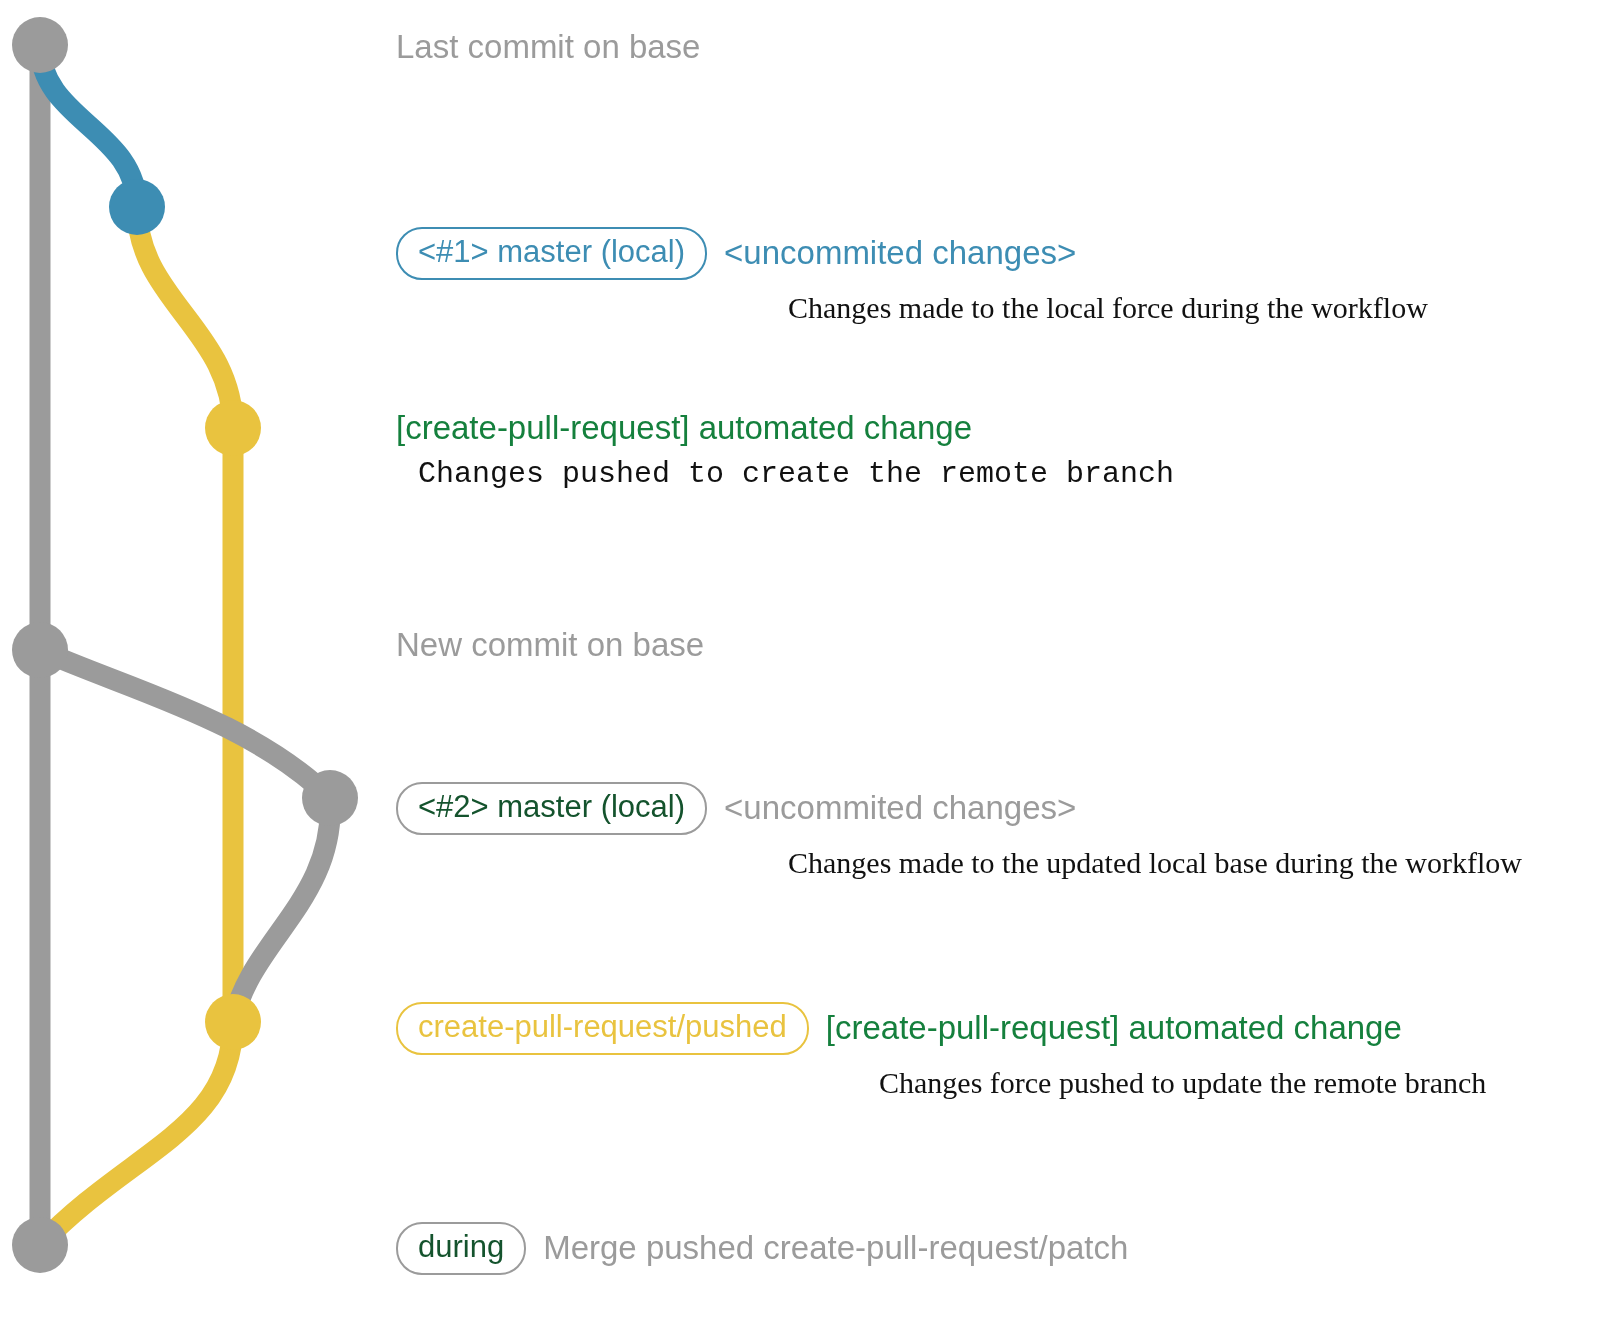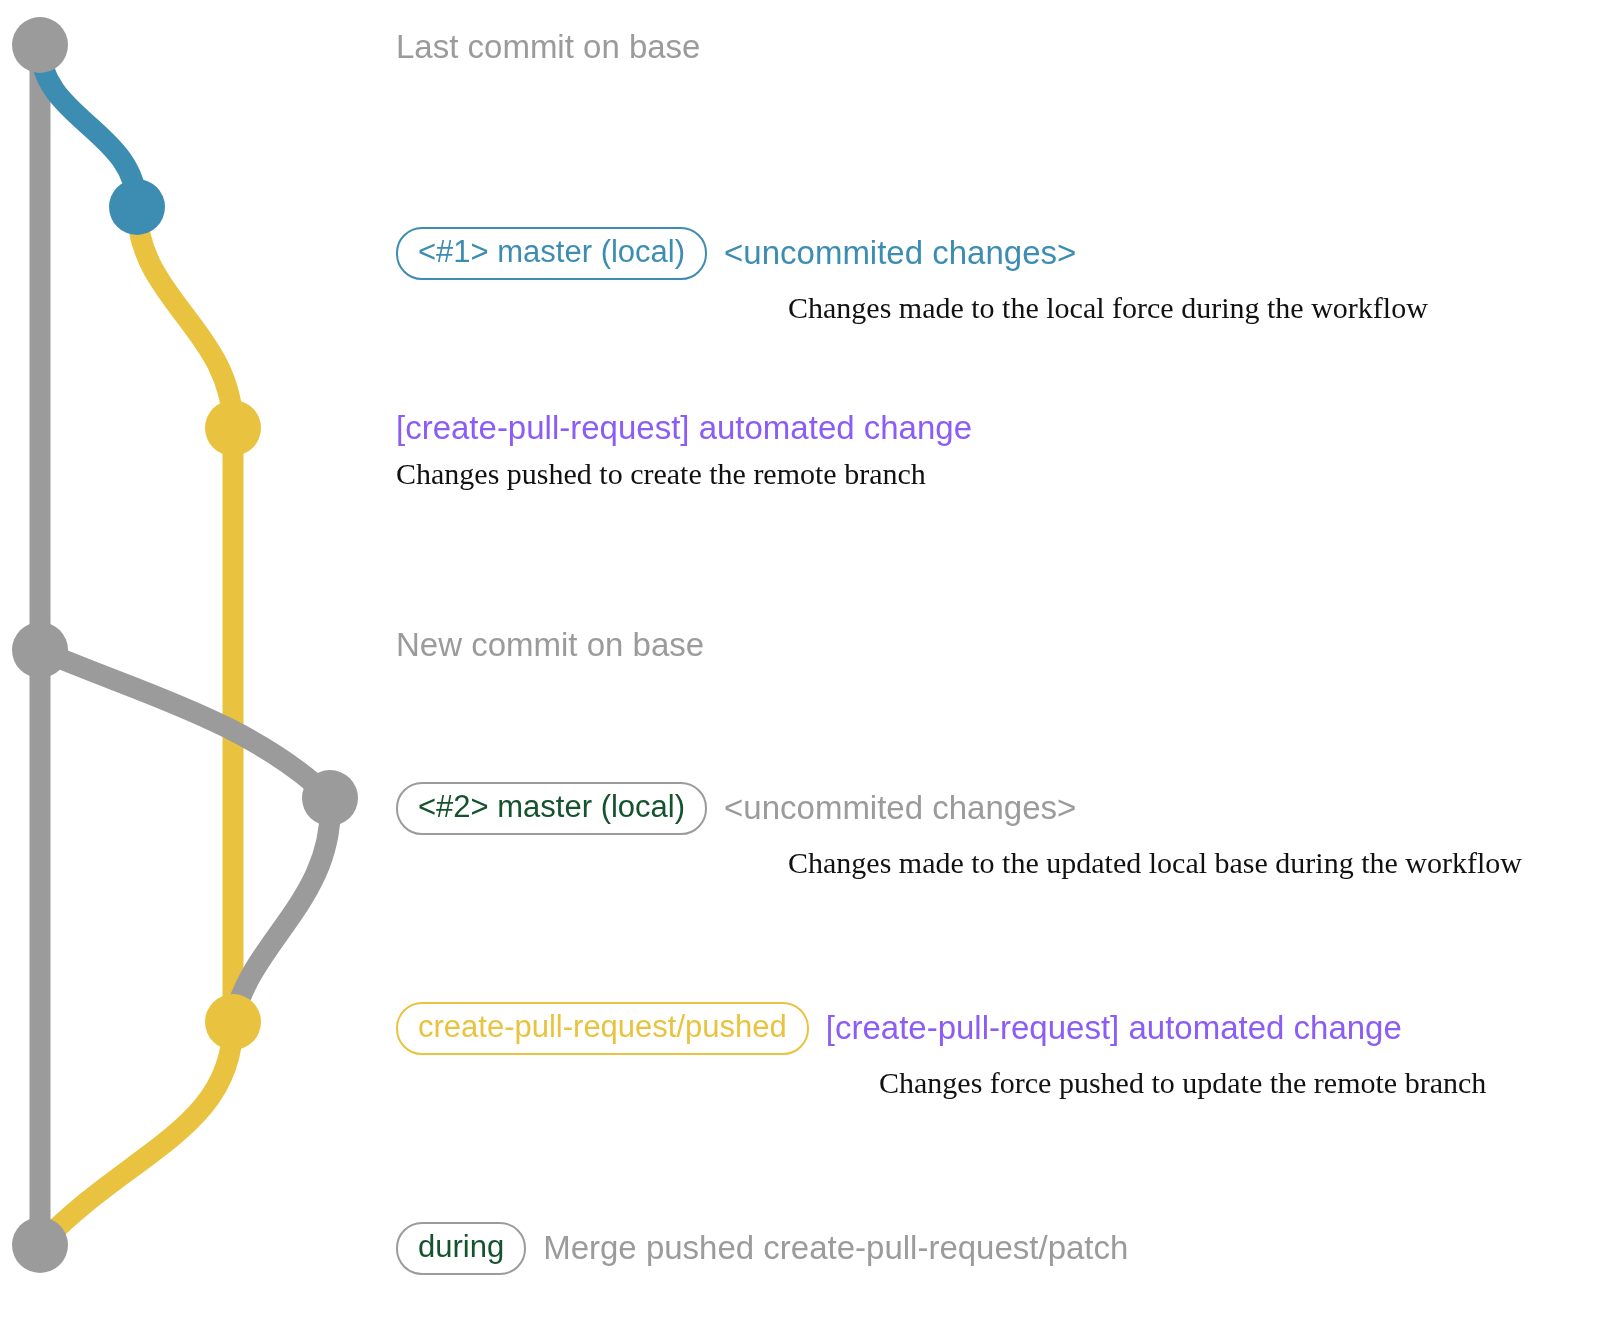--- a/index.html
+++ b/index.html
@@ -62,21 +62,21 @@
 
   .subject {
     font-size: 33px;
     line-height: 1.05;
     color: #9b9b9b;
     margin-left: 17px;
     font-family: "Liberation Sans", sans-serif;
     white-space: nowrap;
   }
   .subject.blue { color: #3d8db3; }
-  .subject.yellow { color: #8b5cf6; }
+  .subject.yellow { color: #15803d; }
   .subject.gray { color: #9b9b9b; }
   .subject.nomargin { margin-left: 0; }
 
   .note {
     font-family: "Liberation Serif", serif;
     font-size: 30px;
     color: #111111;
     white-space: nowrap;
     margin-top: 11px;
   }
@@ -125,21 +125,21 @@
       <span class="badge blue">&lt;#1&gt; master (local)</span>
       <span class="subject blue">&lt;uncommited changes&gt;</span>
     </div>
     <div class="note" style="margin-left:392px;">Changes made to the local force during the workflow</div>
   </div>
 
   <div class="row" style="left:396px; top:411px;">
     <div class="row-main">
       <span class="subject yellow nomargin">[create-pull-request] automated change</span>
     </div>
-    <div class="note" style="">Changes pushed to create the remote branch</div>
+    <div class="note" style="margin-left:22px;font-family:Liberation Mono, monospace;">Changes pushed to create the remote branch</div>
   </div>
 
   <div class="row" style="left:396px; top:628px;">
     <div class="row-main">
       <span class="subject gray nomargin">New commit on base</span>
     </div>
   </div>
 
   <div class="row" style="left:396px; top:782px;">
     <div class="row-main">

